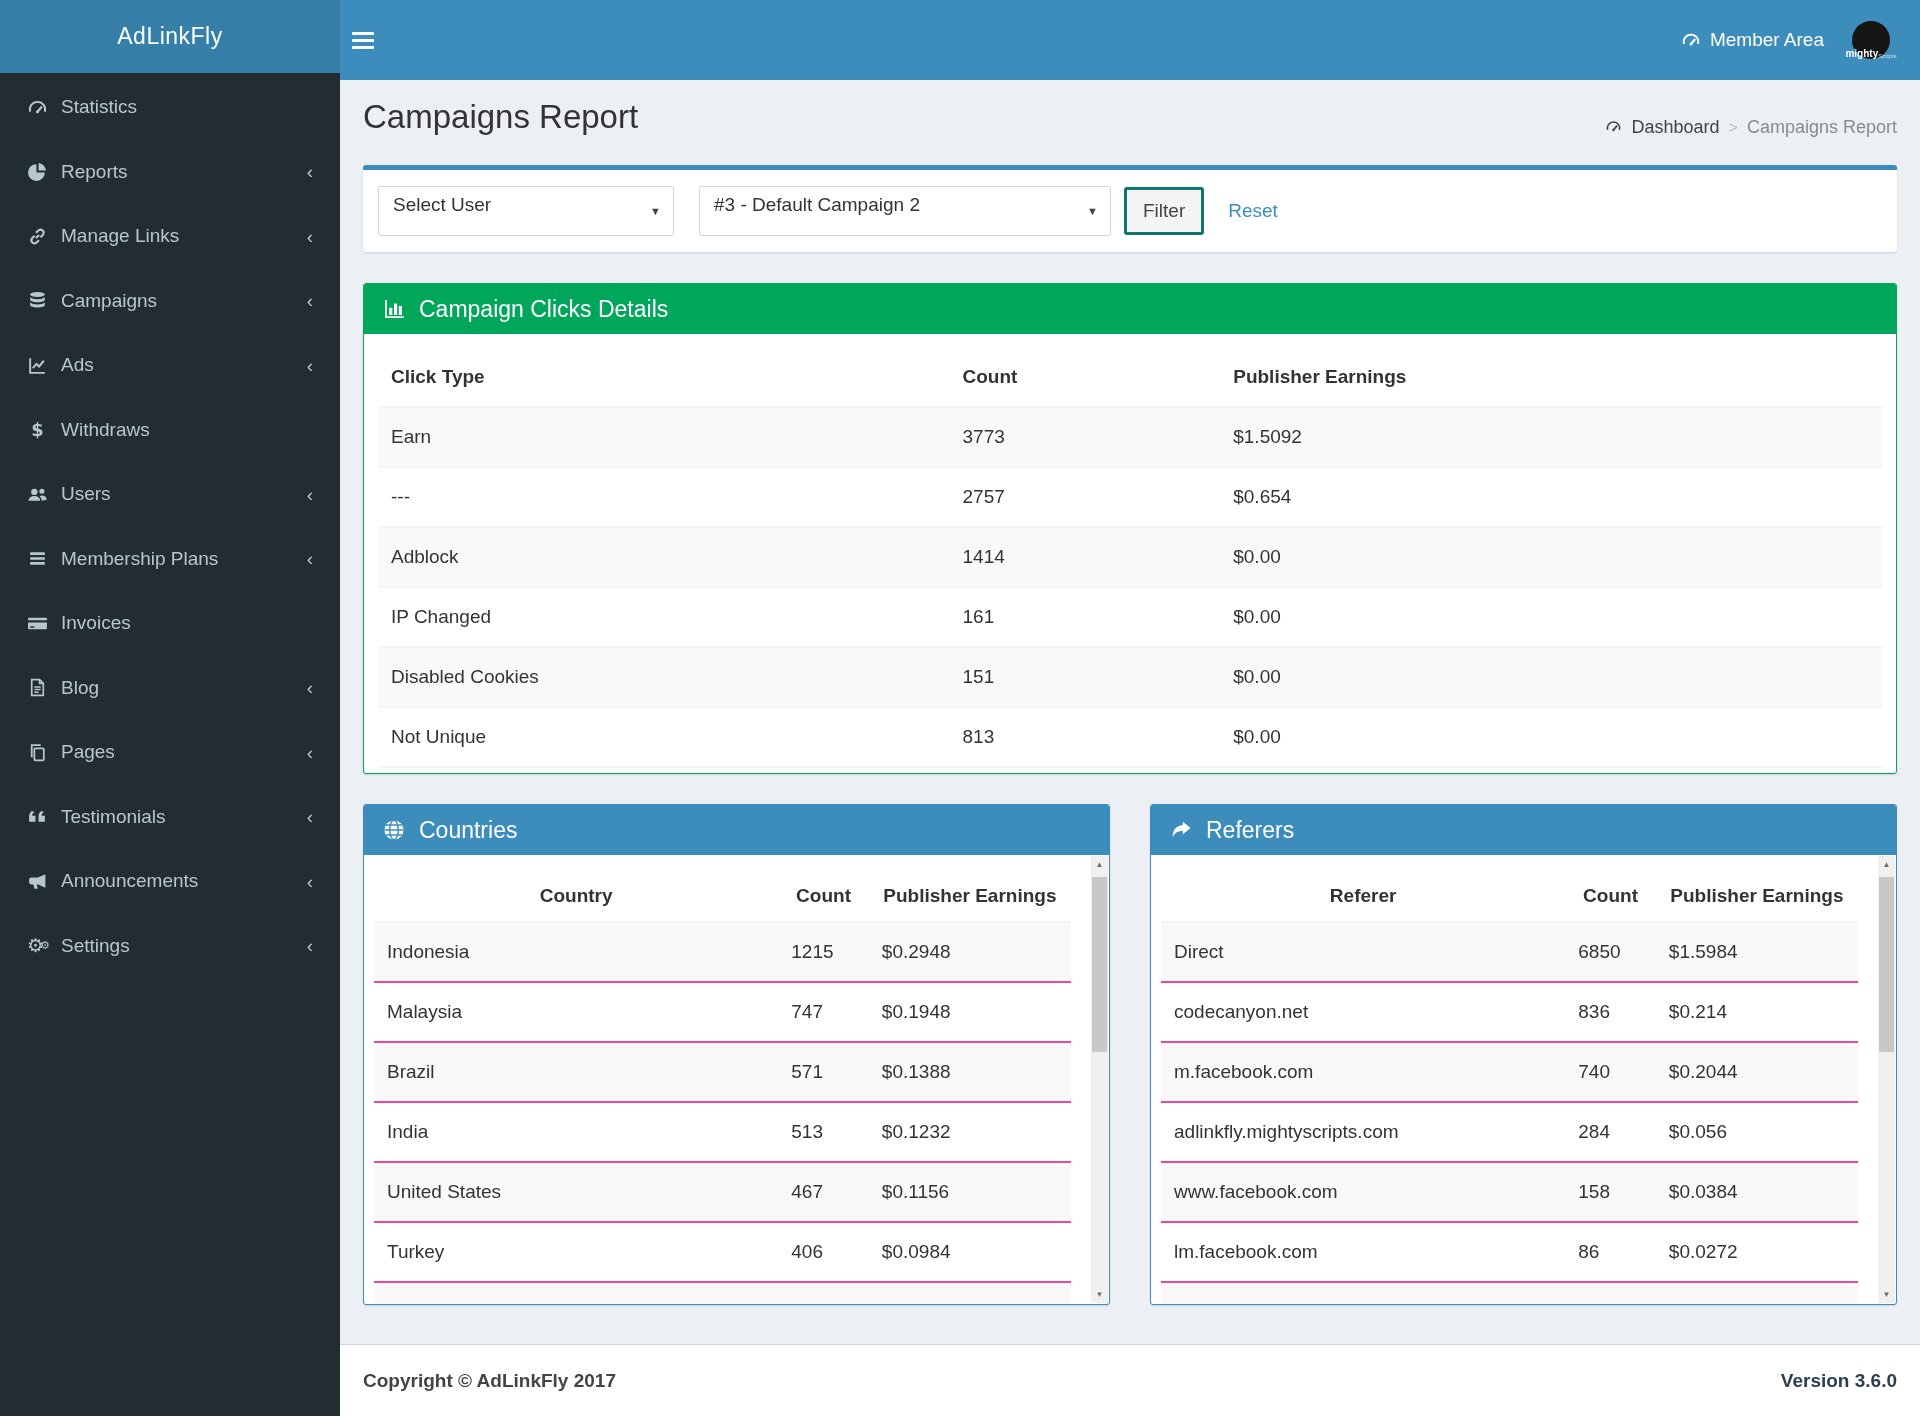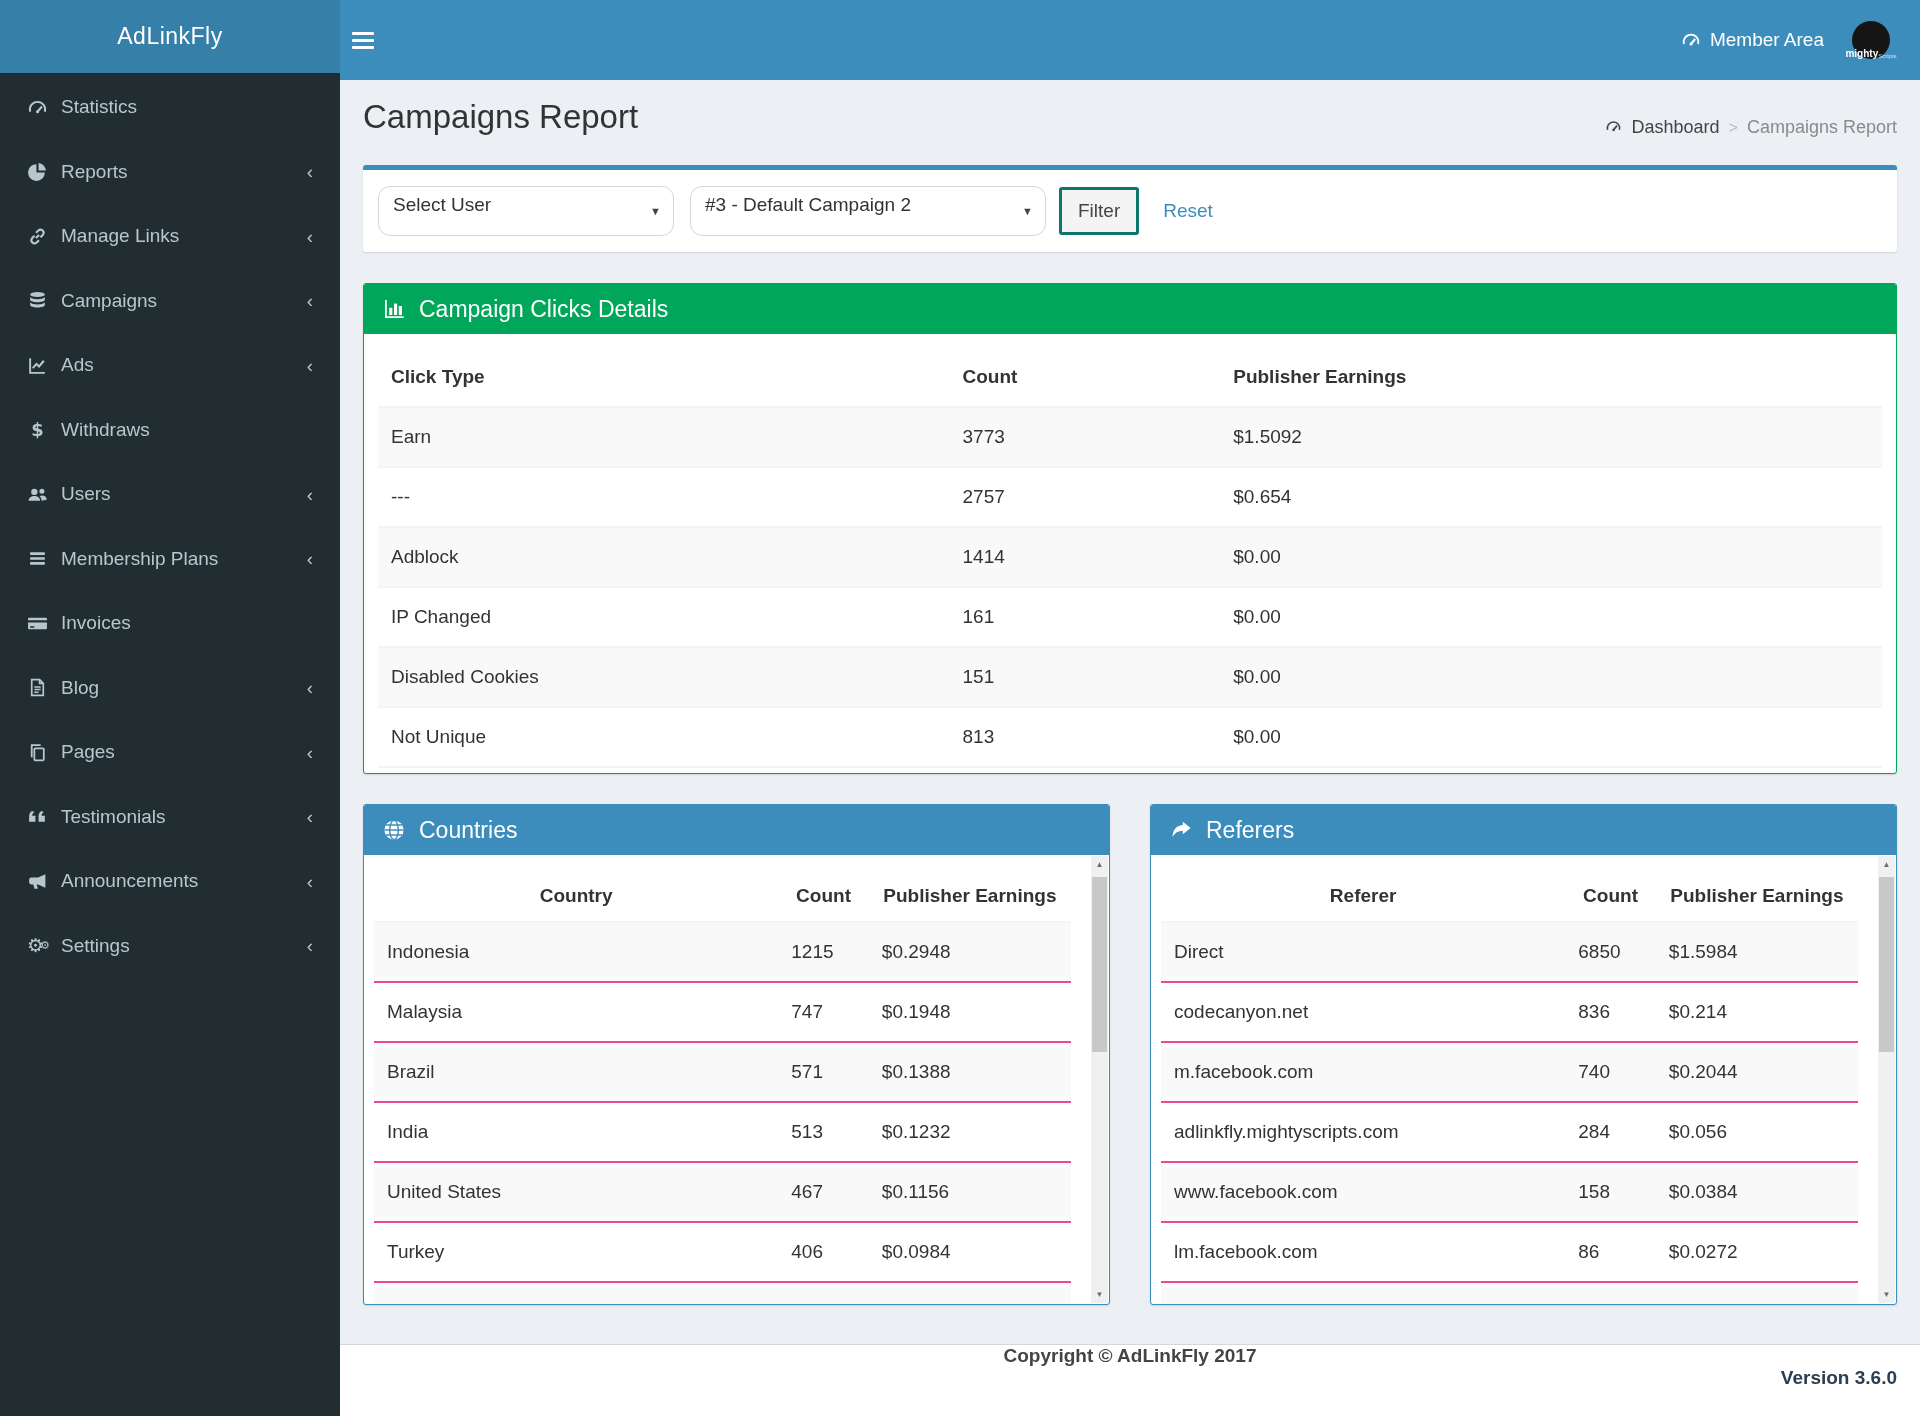--- a/index.html
+++ b/index.html
@@ -41,27 +41,27 @@
   .breadcrumb { position:absolute; right:0; top:37px; font-size:18px; color:#8a8a8a;
                 display:flex; align-items:center; gap:9px; }
   .breadcrumb .bc-home { color:#444; display:flex; align-items:center; gap:7px; cursor:pointer; }
   .breadcrumb .bc-home svg { width:17px; height:17px; }
   .bc-sep { color:#b5bcc2; font-size:16px; }
   
   .filter-box { margin-top:28px; background:#fff; border-radius:3px; border-top:5px solid #3c8dbc;
                 box-shadow:0 1px 2px rgba(0,0,0,.12); padding:16px 15px; display:flex; align-items:center; }
   .select-wrap { position:relative; }
   .select-wrap select {
-    -webkit-appearance:none; appearance:none; height:50px; border:1px solid #d2d6de; border-radius:12px;
+    -webkit-appearance:none; appearance:none; height:50px; border:1px solid #d2d6de; border-radius:2px;
     background:#fff; font-size:19px; color:#333; padding:0 36px 13px 14px; width:100%; outline:none;
     font-family:inherit; }
   .select-wrap .caret { position:absolute; right:13px; top:50%; transform:translateY(-50%);
                         font-size:11px; color:#444; pointer-events:none; }
   .w-user { width:296px; }
-  .w-campaign { width:356px; margin-left:16px; }
+  .w-campaign { width:412px; margin-left:25px; }
   .btn-default { margin-left:13px; background:#f4f4f4; border:3px solid #0f766e; border-radius:3px;
                  color:#444; font-size:19px; padding:10px 16px; cursor:pointer; font-family:inherit; }
   .link-reset { margin-left:24px; color:#3c8dbc; font-size:19px; text-decoration:none; cursor:pointer; }
   
   .box { background:#fff; border-radius:3px; box-shadow:0 1px 2px rgba(0,0,0,.12); }
   .box-header { height:50px; display:flex; align-items:center; gap:13px; padding:0 18px;
                 color:#fff; font-size:23px; border-radius:2px 2px 0 0; }
   .box-header svg { width:24px; height:24px; }
   .box-green { margin-top:31px; border:1px solid #00a65a; }
   .box-green .box-header { background:#00a65a; }
@@ -84,21 +84,21 @@
   .scroll-table tbody tr:nth-child(odd) { background:#f9f9f9; }
   
   .scrollbar { position:absolute; top:1px; right:1px; bottom:1px; width:17px; background:#f0f0f0; }
   .sb-btn { position:absolute; left:0; width:17px; height:17px; display:flex; align-items:center;
             justify-content:center; font-size:8px; color:#6e6e6e; cursor:pointer; }
   .sb-up { top:0; } .sb-down { bottom:0; }
   .sb-thumb { position:absolute; left:1px; right:1px; top:21px; height:175px; background:#c8c8c8; cursor:pointer; }
   
   .main-footer { position:absolute; left:340px; right:0; bottom:0; height:72px; background:#fff;
                  border-top:1px solid #d2d6de; display:flex; align-items:center; padding:0 23px;
-                 font-size:19px; font-weight:bold; color:#444;flex-direction:column; }
+                 font-size:19px; font-weight:bold; color:#444; }
   .version { margin-left:auto; color:#2c3e50; }
 </style>
 </head>
 <body>
 
 <aside class="sidebar">
   <div class="logo">AdLinkFly</div>
   <ul class="sidebar-menu">
 
   <li>

